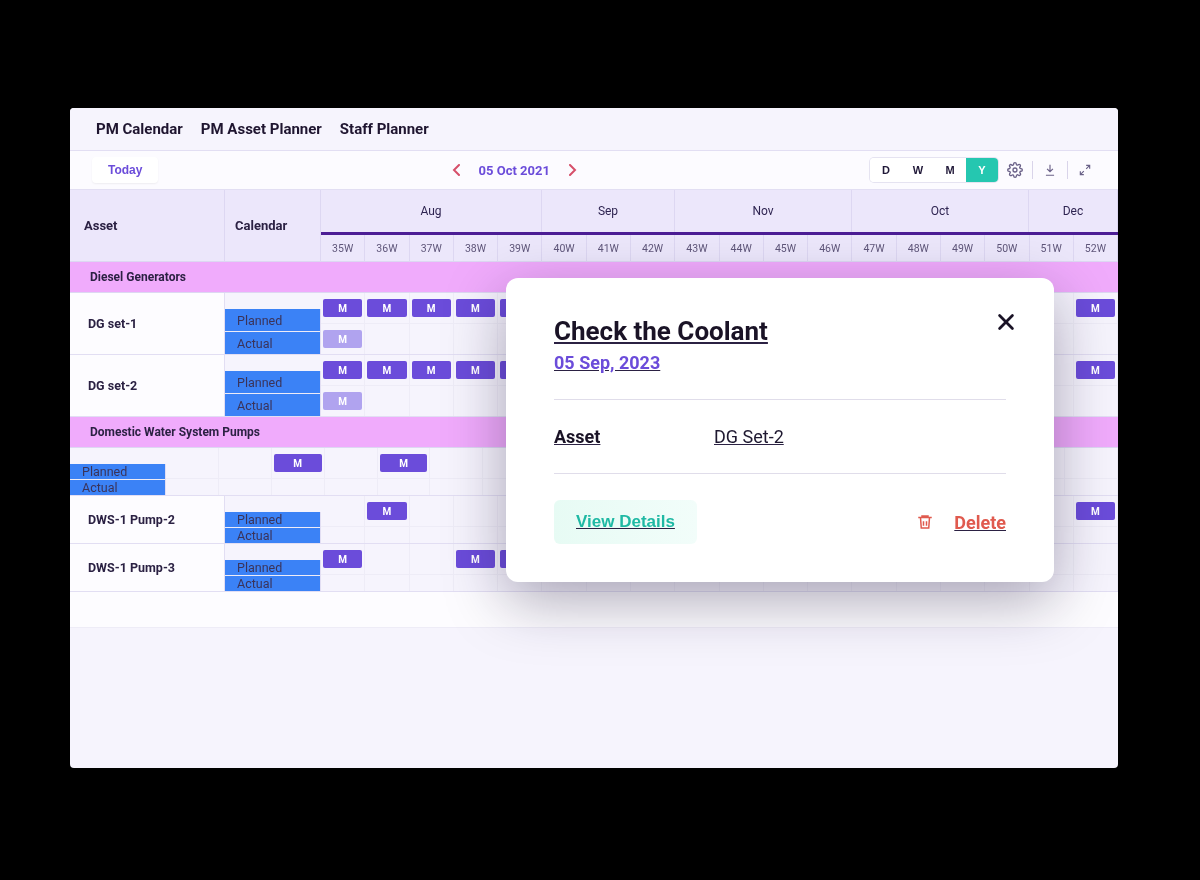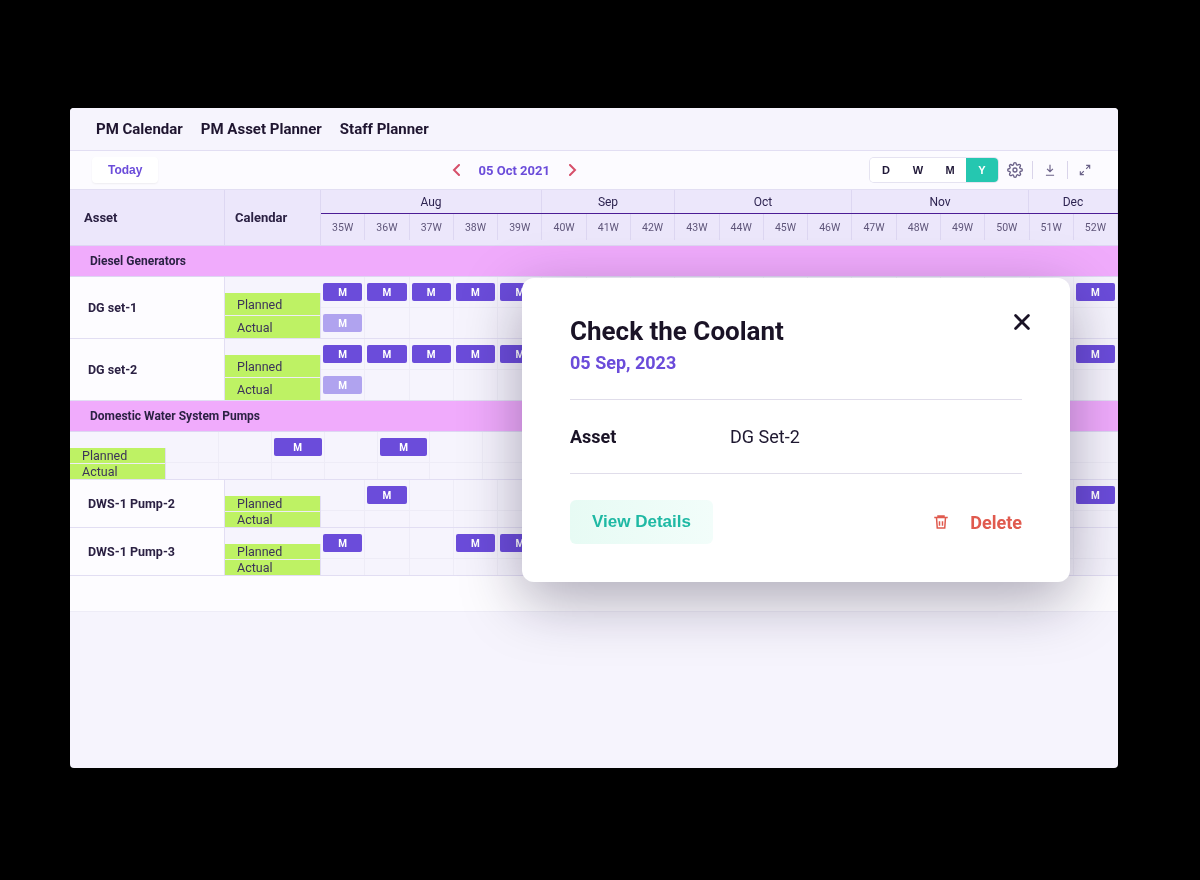--- a/index.html
+++ b/index.html
@@ -96,24 +96,24 @@
     border-right: 1px solid #ddd7f2;
     display: flex; align-items: center;
   }
   .timeline-head {
     flex: 1;
     display: flex;
     flex-direction: column;
   }
   .months-row {
     display: flex;
-    height: 24px;
+    height: 45px;
     font-size: 12px;
     color: #2e2451;
-    border-bottom: 1px solid #4c1d95;
+    border-bottom: 3px solid #4c1d95;
   }
   .months-row .month {
     flex: 1;
     display: flex;
     align-items: center;
     justify-content: center;
     border-right: 1px solid #ddd7f2;
   }
   .weeks-row {
     display: flex;
@@ -145,21 +145,21 @@
     padding: 0 18px;
     font-weight: 700;
     font-size: 12.5px;
     border-right: 1px solid #e2def3;
     background: #fdfcff;
   }
   .calendar-lines {
     width: 96px; flex: 0 0 96px;
     display: flex; flex-direction: column;
     border-right: 1px solid #e2def3;
-    background: #bef264;
+    background: #3b82f6;
     margin-top: 16px;
   }
   .calendar-lines .line {
     flex: 1;
     display: flex;
     align-items: center;
     padding-left: 12px;
     font-size: 12.5px;
     color: #3b3359;
     border-bottom: 1px solid #eeecf7;
@@ -194,26 +194,27 @@
   .chip.planned { background: #6b4cda; }
   .chip.actual { background: #b0a3ef; }
   .empty-row {
     height: 36px;
     background: #fdfcff;
     border-bottom: 1px solid #eeecf7;
   }
   .popover {
     position: absolute;
     top: 170px;
-    left: 452px;
+    left: 436px;
     width: 548px;
     background: #fff;
     border-radius: 12px;
     box-shadow: 0 18px 60px rgba(22,14,48,0.35);
     padding: 38px 48px 38px 48px;
+    text-decoration: underline;
   }
   .pop-close {
     position: absolute;
     top: 28px;
     right: 32px;
     width: 32px;
     height: 32px;
     display: flex;
     align-items: center;
     justify-content: center;
@@ -308,22 +309,22 @@
   </div>
 
   <div class="planner">
     <div class="header-row">
       <div class="col-asset">Asset</div>
       <div class="col-calendar">Calendar</div>
       <div class="timeline-head">
         <div class="months-row" id="months-row">
             <div class="month" style="flex: 5 1 0%;">Aug</div>
             <div class="month" style="flex: 3 1 0%;">Sep</div>
+            <div class="month" style="flex: 4 1 0%;">Nov</div>
             <div class="month" style="flex: 4 1 0%;">Oct</div>
-            <div class="month" style="flex: 4 1 0%;">Nov</div>
             <div class="month" style="flex: 2 1 0%;">Dec</div>
           </div>
         <div class="weeks-row" id="weeks-row">
             <div class="wk">35W</div>
             <div class="wk">36W</div>
             <div class="wk">37W</div>
             <div class="wk">38W</div>
             <div class="wk">39W</div>
             <div class="wk">40W</div>
             <div class="wk">41W</div>

